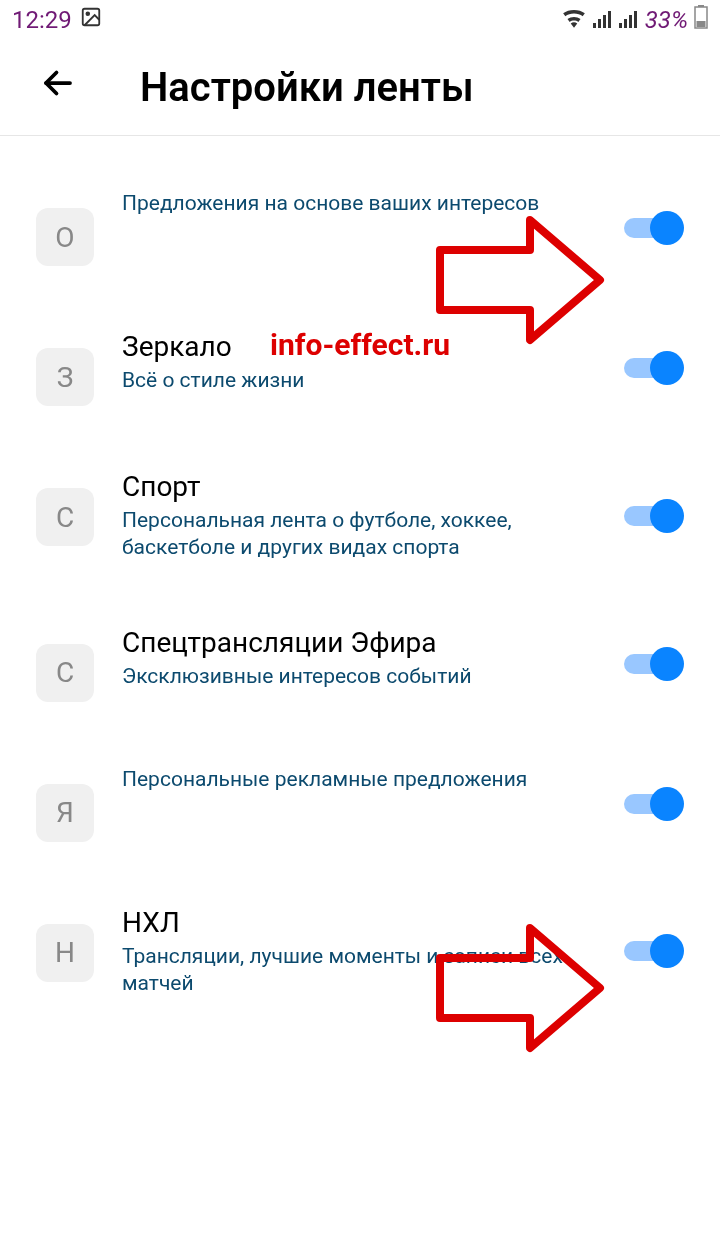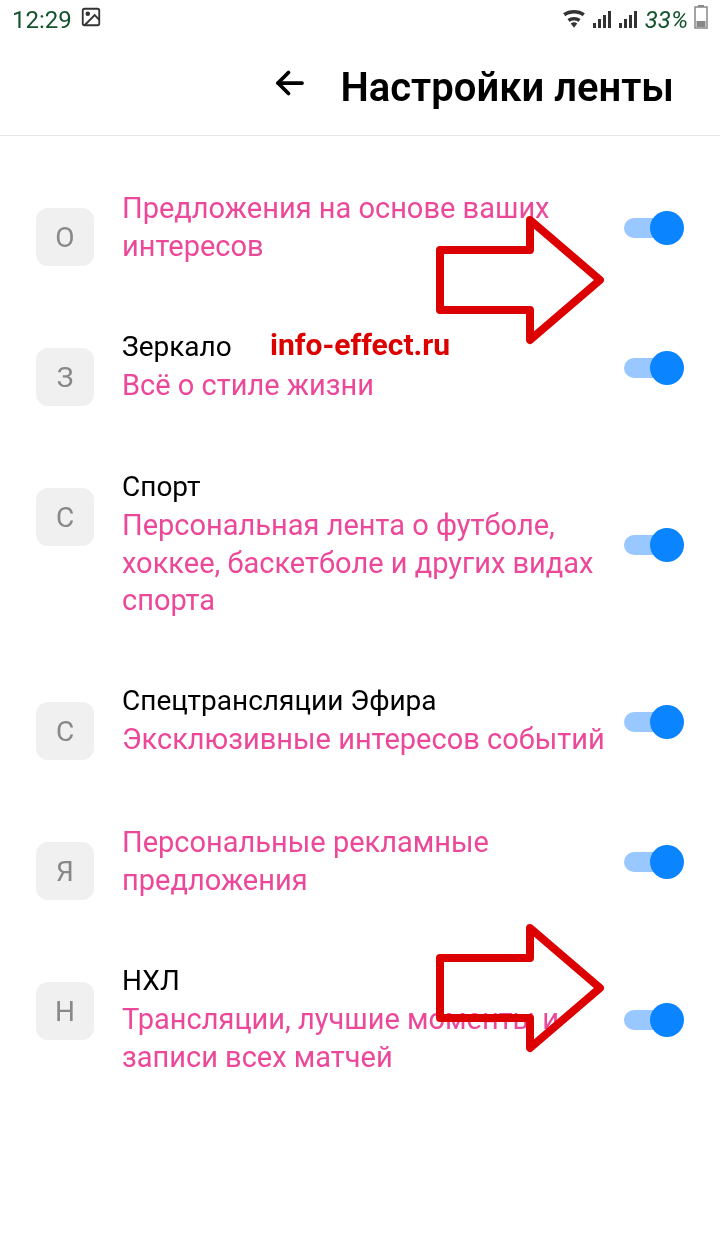--- a/index.html
+++ b/index.html
@@ -15,40 +15,39 @@
       position: relative;
       overflow: hidden;
     }
     .status-bar {
       height: 40px;
       display: flex;
       justify-content: space-between;
       align-items: center;
       padding: 0 12px;
       font-size: 24px;
-      color: #14532d;
+      color: #701a75;
     }
     .status-left {
       display: flex;
       align-items: center;
       gap: 8px;
     }
     .status-right {
       display: flex;
       align-items: center;
       gap: 6px;
       font-style: italic;
     }
     .header {
       display: flex;
       align-items: center;
       padding: 24px 46px 24px 40px;
-      gap: 32px;
+      gap: 64px;
       border-bottom: 1px solid #e6e6e6;
-      justify-content: flex-end;
     }
     .back-arrow {
       font-size: 36px;
       font-weight: bold;
       cursor: pointer;
     }
     .header-title {
       font-size: 40px;
       font-weight: 600;
       color: #000;
@@ -80,22 +79,22 @@
       flex: 1;
       padding-right: 70px;
     }
     .item-title {
       font-size: 28px;
       color: #000;
       margin-bottom: 4px;
       font-weight: 400;
     }
     .item-subtitle {
-      font-size: 29px;
-      color: #ec4899;
+      font-size: 21px;
+      color: #0c4a6e;
       line-height: 1.3;
     }
     .toggle {
       position: absolute;
       right: 36px;
       top: 50%;
       transform: translateY(-50%);
       width: 60px;
       height: 36px;
       cursor: pointer;

